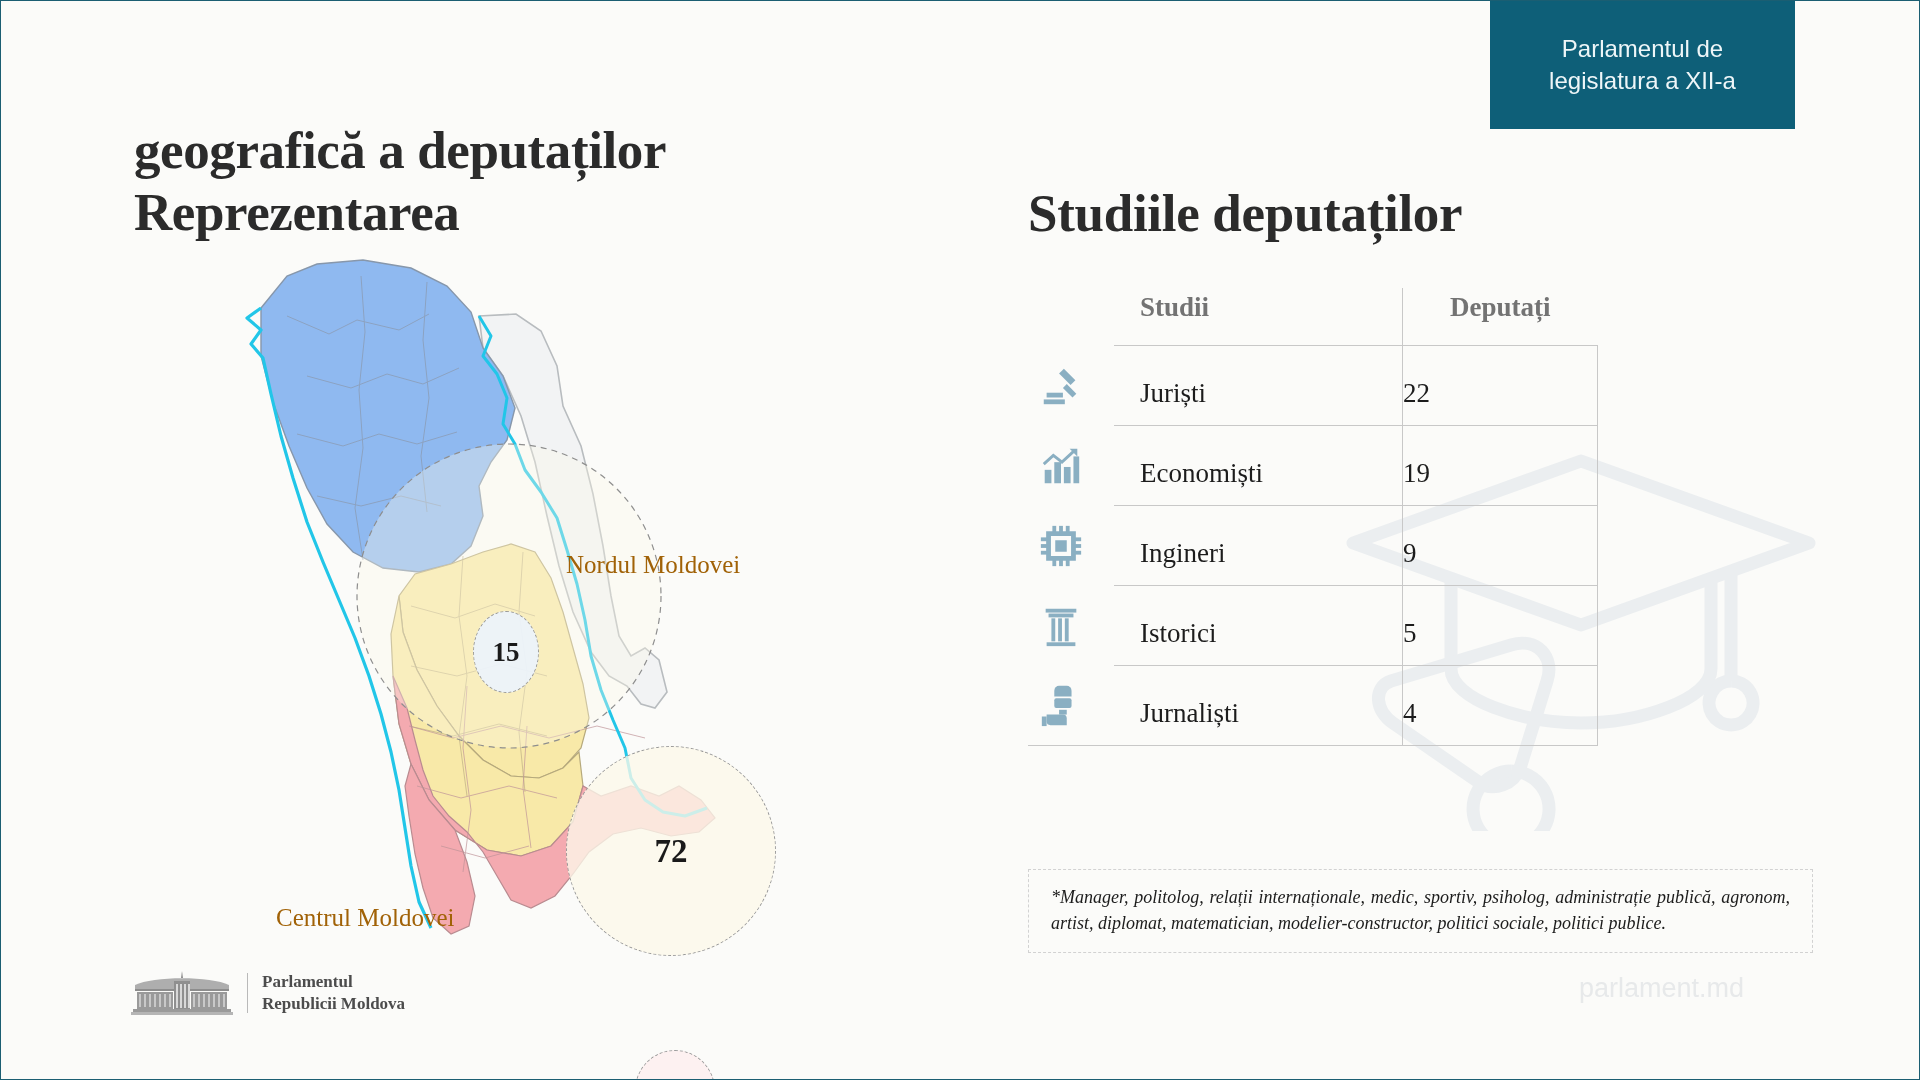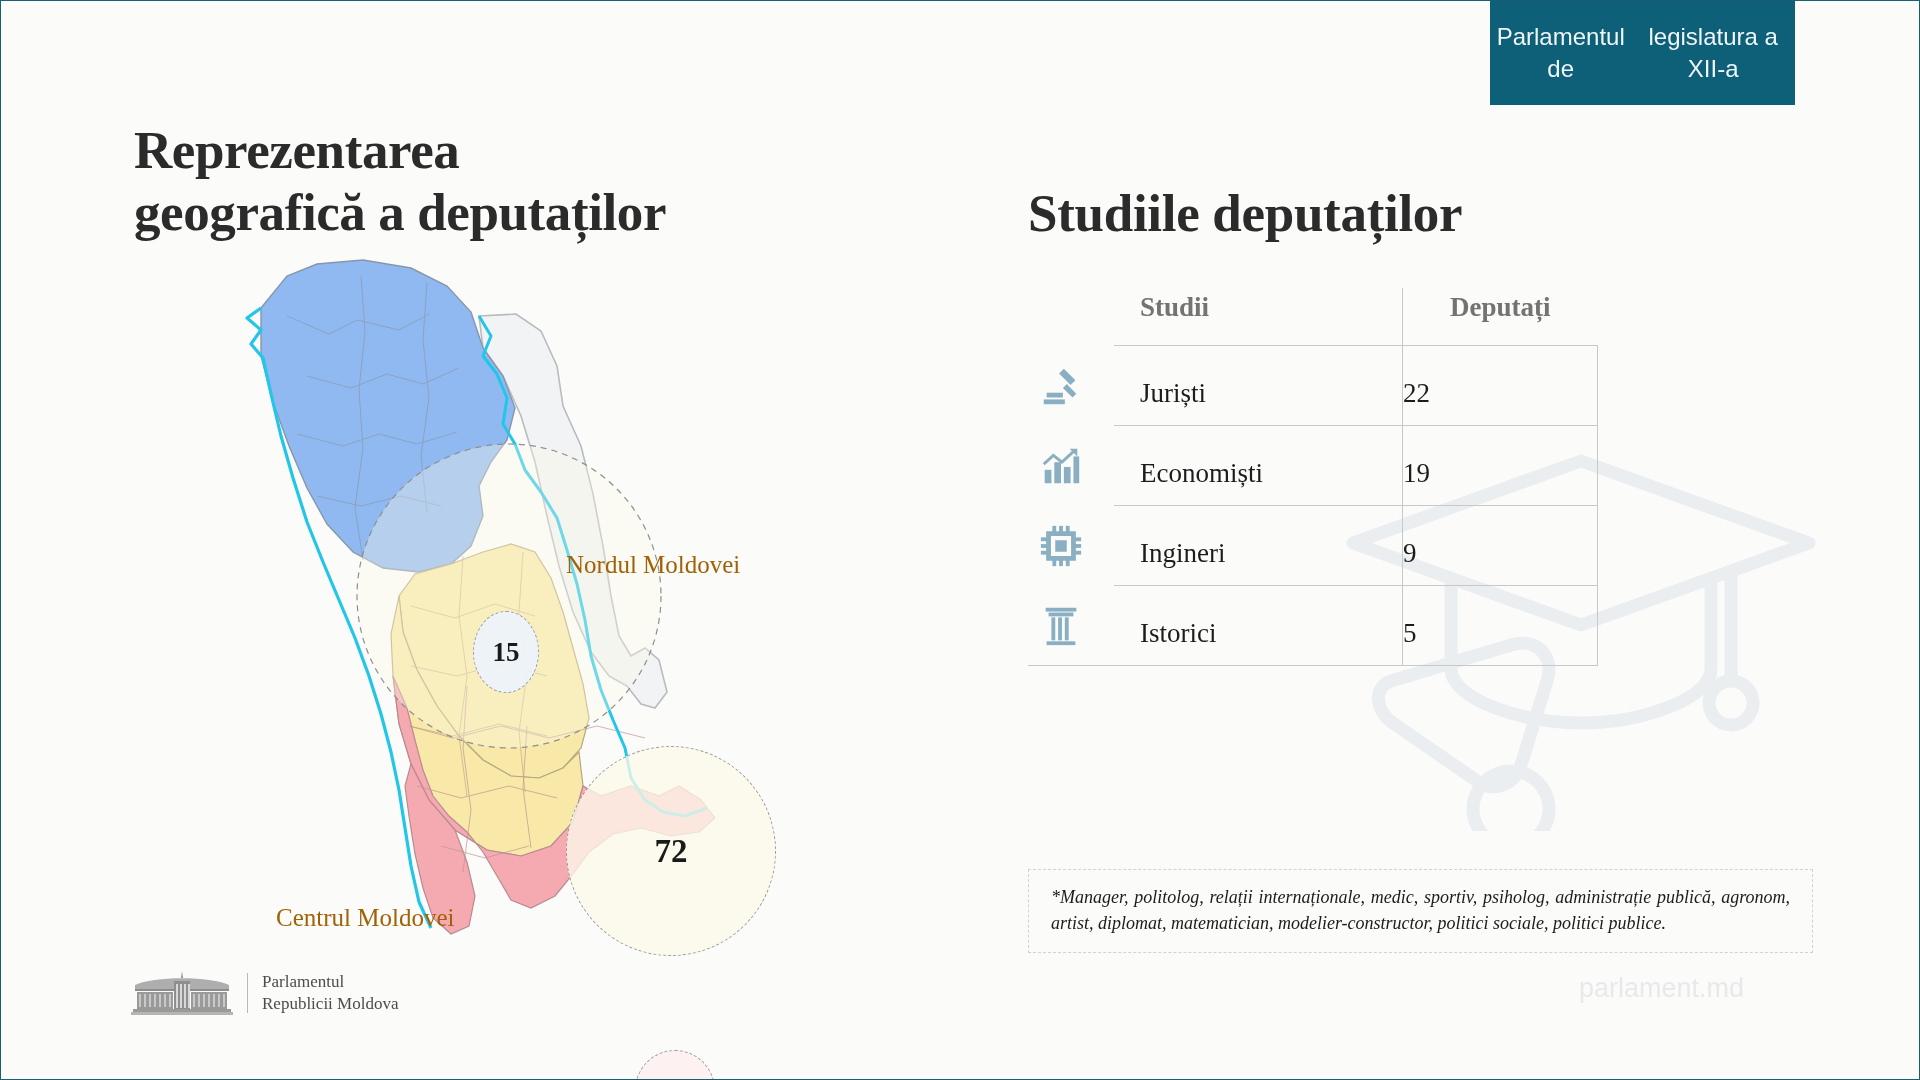--- a/index.html
+++ b/index.html
@@ -7,25 +7,25 @@
   body {
     background:#fbfbf9;
     font-family:"Liberation Serif", serif;
     position:relative;
     overflow:hidden;
     border:1px solid #1b5e72;
   }
 
   
   #header-badge {
-    position:absolute; left:1489px; top:0; width:305px; height:104px;
+    position:absolute; left:1489px; top:0; width:305px; height:128px;
     background:#0e5f78; color:#eef6f8;
     font-family:"Liberation Sans", sans-serif;
     font-size:24px; line-height:1.35; font-weight:400;
-    display:flex; align-items:center; justify-content:center;
+    display:flex; flex-direction:column; align-items:center; justify-content:center;
     text-align:center;
   }
 
   
   #left-title {
     position:absolute; left:133px; top:118px; width:820px;
     font-size:53px; font-weight:bold; line-height:1.17;
     color:#2b2b2b; letter-spacing:-0.4px;
   }
   #right-title {
@@ -99,40 +99,40 @@
     position:absolute; left:1330px; top:430px; width:520px; height:400px;
     opacity:1; pointer-events:none;
   }
   #cap-watermark svg { width:100%; height:100%; fill:none; stroke:#ebeef0; stroke-width:13; }
   #site-watermark {
     position:absolute; left:1578px; top:972px;
     font-family:"Liberation Sans", sans-serif; font-size:27px; color:#e7e9ea;
   }
   #parliament-logo {
     position:absolute; left:130px; top:968px;
-    display:flex; align-items:center; gap:14px;
+    display:flex; align-items:center; gap:14px;font-weight:bold;
   }
   #parliament-logo .bldg { width:102px; height:48px; }
   #parliament-logo .divider { width:1px; height:40px; background:#b9b9b9; }
   #parliament-logo .lg-text {
     font-size:17px; line-height:1.3; color:#4c4c4c;
     font-family:"Liberation Serif", serif;
   }
 </style>
 </head>
 <body>
 
 <div id="header-badge">
   <span>Parlamentul de</span>
   <span>legislatura a XII-a</span>
 </div>
 
 <div id="left-title">
+  <div>geografică a deputaților</div>
   <div>Reprezentarea</div>
-  <div>geografică a deputaților</div>
 </div>
 
 <div id="map-wrap">
   <svg id="map-svg" viewBox="0 0 790 680" preserveAspectRatio="xMidYMid meet">
 
     <path d="M368 60 L405 58 L430 75 L446 110 L452 150 L470 190 L482 238 L492 290
          L500 340 L508 380 L520 400 L534 392 L548 404 L556 436 L544 452 L530 448
          L516 430 L498 420 L480 396 L462 356 L448 310 L436 260 L424 206 L410 160
          L392 120 L372 92 Z" fill="#f2f3f4" stroke="#b8bcbf" stroke-width="1.6"></path>
 
@@ -284,20 +284,33 @@
             <rect x="14" y="16" width="4" height="24"></rect>
               <rect x="21" y="16" width="4" height="24"></rect>
               <rect x="28" y="16" width="4" height="24"></rect>
             <path d="M9 41h30v4H9z"></path>
           </svg>
         </td>
         <td>Istorici</td>
         <td class="num">5</td>
       </tr>
 
+      <tr>
+        <td class="ico icon-cell">
+          <svg viewBox="0 0 48 48">
+            <path d="M22 4h8a5 5 0 0 1 5 5v6H17V9a5 5 0 0 1 5-5z"></path>
+            <rect x="17" y="17" width="18" height="10" rx="2"></rect>
+            <rect x="22" y="29" width="8" height="5"></rect>
+            <path d="M9 34h17a4 4 0 0 1 4 4v7H13a4 4 0 0 1-4-4z"></path>
+            <rect x="4" y="36" width="5" height="10"></rect>
+          </svg>
+        </td>
+        <td>Jurnaliști</td>
+        <td class="num">4</td>
+      </tr>
     </tbody>
   </table>
 </div>
 
 <div id="footnote">*Manager, politolog, relații internaționale, medic, sportiv, psiholog, administrație publică, agronom, artist, diplomat, matematician, modelier-constructor, politici sociale, politici publice.</div>
 
 <div id="parliament-logo">
   <svg class="bldg" viewBox="0 0 102 48">
     <path d="M51 2 L50 9 L52 9 Z" fill="#8d8d8d"></path>
     <path d="M4 16 C22 7 80 7 98 16 L98 20 L4 20 Z" fill="#aeaeae"></path>

